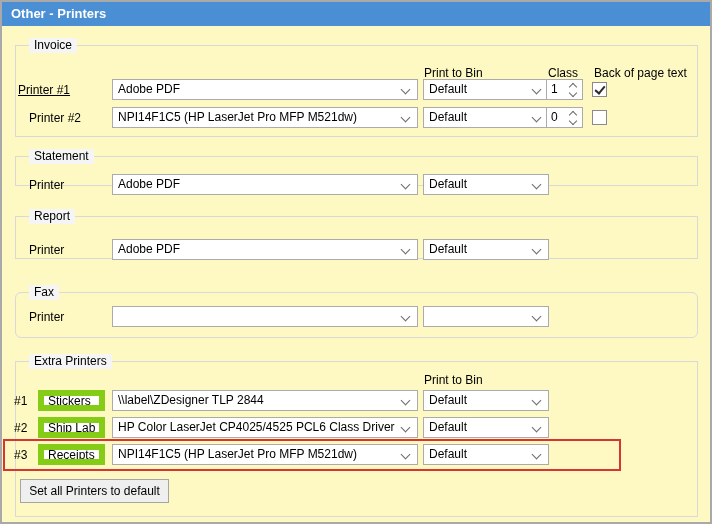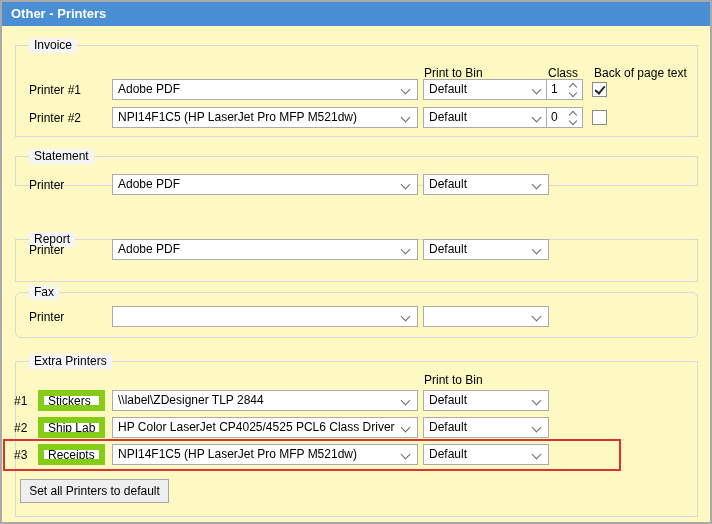--- a/index.html
+++ b/index.html
@@ -17,21 +17,21 @@
   .group{
     position:absolute;left:13px;width:683px;box-sizing:border-box;
     border:1px solid #d9d9d9;
   }
   .legend{
     position:absolute;top:-8px;left:13px;background:#f5f5f5;
     padding:0 5px;line-height:15px;white-space:nowrap;
   }
   .g-invoice{top:43px;height:92px;}
   .g-statement{top:154px;height:30px;}
-  .g-report{top:237px;height:43px;text-decoration:underline;}
+  .g-report{top:214px;height:43px;text-decoration:underline;}
   .g-fax{top:290px;height:46px;border-radius:6px;}
   .g-extra{top:359px;height:156px;}
   .lbl{position:absolute;line-height:14px;white-space:nowrap;}
   .combo{
     position:absolute;height:21px;box-sizing:border-box;background:#fff;
     border:1px solid #ababab;line-height:19px;padding:0 20px 0 5px;
     white-space:nowrap;overflow:hidden;cursor:default;
   }
   .chev{
     position:absolute;right:8px;top:6px;width:6px;height:6px;
@@ -86,21 +86,21 @@
 
   <div class="titlebar">Other - Printers</div>
 
   <div class="group g-invoice">
     <span class="legend">Invoice</span>
   </div>
   <span class="lbl" style="left:422px;top:64px;">Print to Bin</span>
   <span class="lbl" style="left:546px;top:64px;">Class</span>
   <span class="lbl" style="left:592px;top:64px;">Back of page text</span>
 
-  <span class="lbl" style="left:27px;top:81px;">Printer #1</span>
+  <span class="lbl" style="left:16px;top:81px;text-decoration:underline;">Printer #1</span>
   <div class="combo col-printer" style="top:77px;">
     <span>Adobe PDF</span>
     <span class="chev"></span>
   </div>
   <div class="combo col-bin" style="top:77px;">
     <span>Default</span>
     <span class="chev"></span>
   </div>
   <div class="spin" style="top:77px;">
     <span class="val">1</span>

